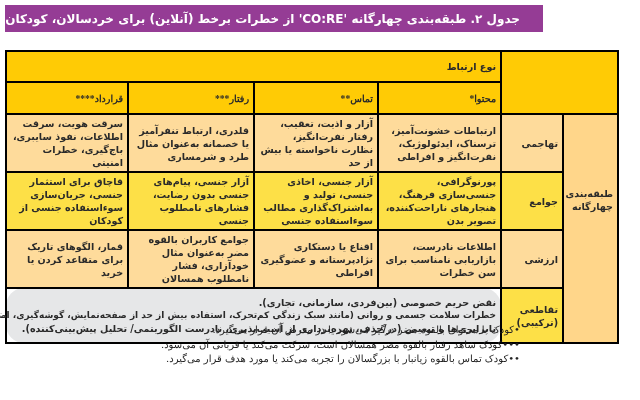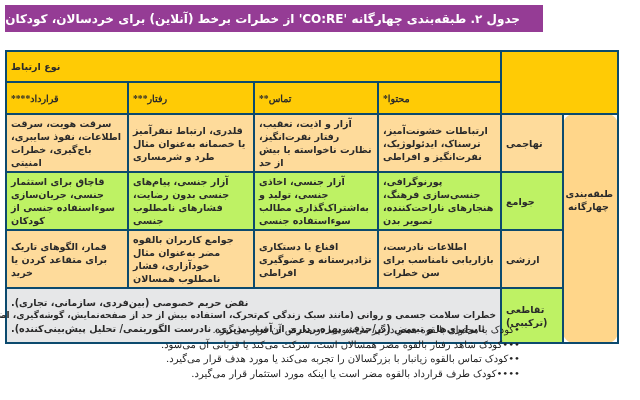--- a/index.html
+++ b/index.html
@@ -4,33 +4,33 @@
 <style>
   html, body { margin:0; padding:0; background:#ffffff; }
   body { width:640px; height:400px; position:relative; overflow:hidden;
          font-family:"DejaVu Sans", sans-serif; direction:rtl; }
   .title-bar { position:absolute; left:5px; top:5px; width:538px; height:27px;
                background:#953c95; color:#fff; font-size:12px; font-weight:bold;
                display:flex; align-items:center; padding-right:23px; box-sizing:border-box;
                white-space:nowrap; overflow:hidden; }
   table.risk { position:absolute; left:5px; top:50px; width:612px;
                border-collapse:collapse; table-layout:fixed; direction:rtl; }
-  table.risk td, table.risk th { border:2px solid #0c4a6e; text-align:left;
+  table.risk td, table.risk th { border:2px solid #000000; text-align:right;
                vertical-align:middle; padding:2px 4px; font-size:9.6px; line-height:13px;
                color:#2a2a2a; font-weight:bold; }
   th.hdr { background:#ffcb05; font-weight:normal; font-size:10px; color:#2a2a2a; }
   tr.hdr1 th { height:25px; }
   tr.hdr2 th { height:26px;font-family:Liberation Serif, serif; }
-  td.group { background:#ffd68a; font-weight:normal; font-size:10px; vertical-align:middle;border-radius:11px; }
+  td.group { background:#ffd68a; font-weight:normal; font-size:10px; vertical-align:middle; }
   td.rowlabel { font-weight:normal; font-size:10.5px; }
   tr.row td { height:50px; }
   tr.cross td { height:49px; }
   .peach td.c, .peach td.rowlabel { background:#fedb9b; }
-  .gray td.c, .gray td.rowlabel { background:#bef264; }
-  td.cross-cell { background:#e6e7e8; font-size:9.6px; }
+  .gray td.c, .gray td.rowlabel { background:#fde047; }
+  td.cross-cell { background:#e6e7e8; font-size:9.6px;border-radius:18px; }
   .footnotes { position:absolute; right:120px; top:323px; width:500px; direction:rtl;
                font-family:"DejaVu Serif", serif; font-size:10px; line-height:14.5px; color:#222; }
   .footnotes div { white-space:nowrap; }
 </style>
 </head>
 <body>
 
 <div class="title-bar">جدول ۲. طبقه‌بندی چهارگانه 'CO:RE' از خطرات برخط (آنلاین) برای خردسالان، کودکان و نوجوانان [۲]</div>
 
 <table class="risk">
@@ -83,14 +83,13 @@
       <div>نابرابری‌ها و تبعیض (در/حذف، بهره‌برداری از آسیب‌پذیری، نادرست الگوریتمی/ تحلیل پیش‌بینی‌کننده).</div>
     </td>
   </tr>
 </tbody>
   </table>
 
 <div class="footnotes">
   <div>•کودک با محتوای بالقوه مضر درگیر می‌شود یا در معرض آن قرار می‌گیرد.</div>
   <div>•••کودک شاهد رفتار بالقوه مضر همسالان است، شرکت می‌کند یا قربانی آن می‌شود.</div>
   <div>••کودک تماس بالقوه زیانبار با بزرگسالان را تجربه می‌کند یا مورد هدف قرار می‌گیرد.</div>
-  <div>••••کودک طرف قرارداد بالقوه مضر است یا اینکه مورد استثمار قرار می‌گیرد.</div>
 </div>
 
 </body></html>

